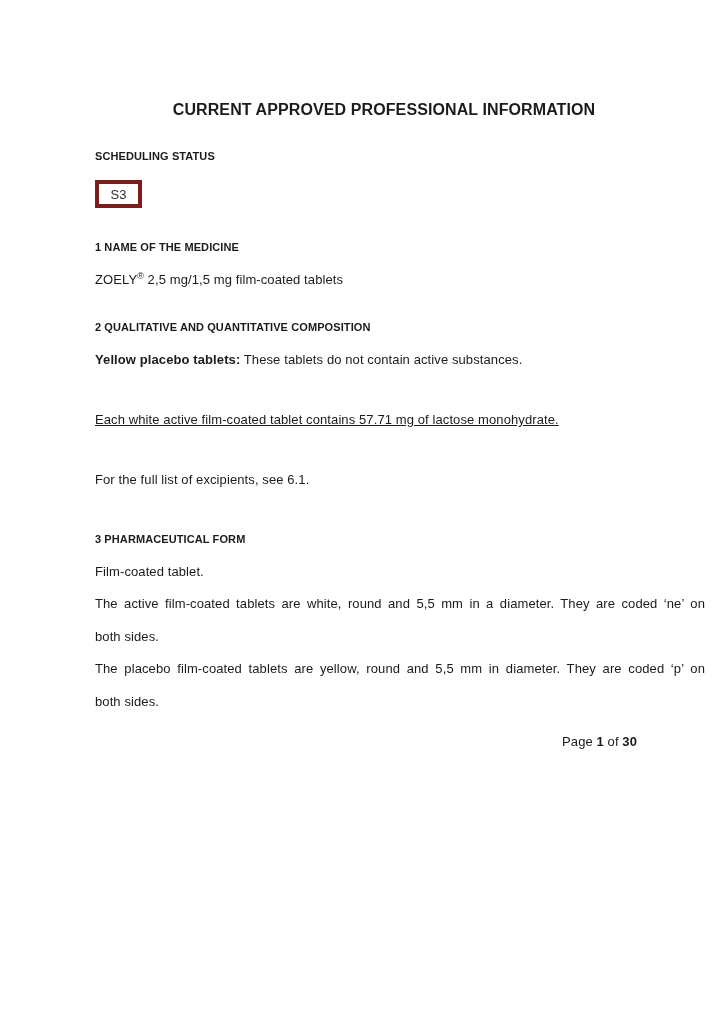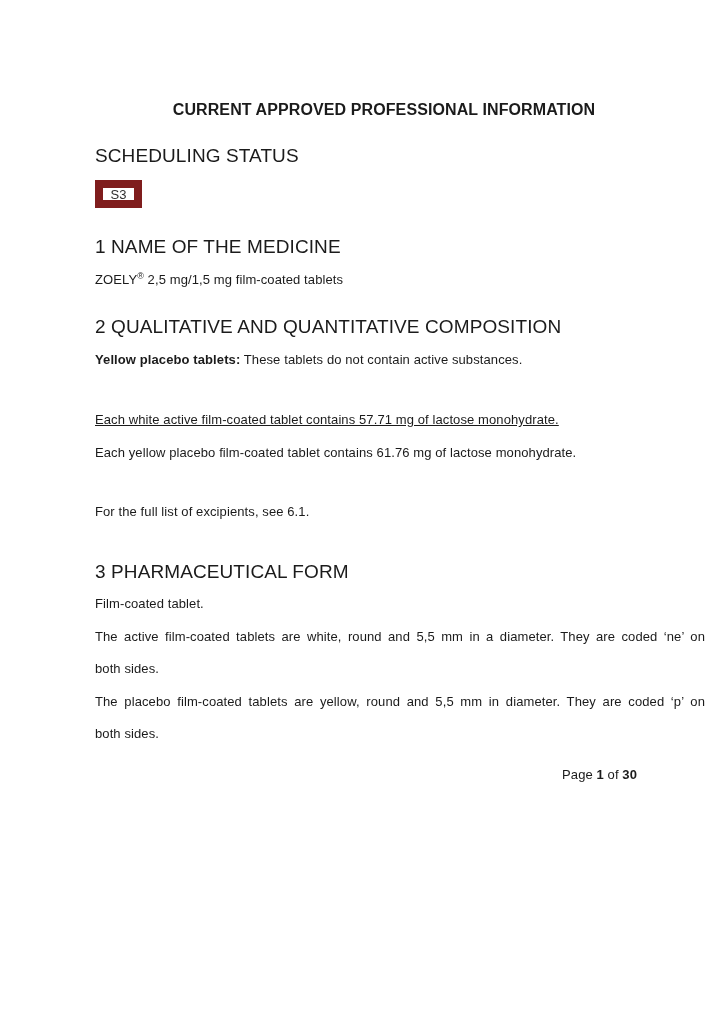--- a/index.html
+++ b/index.html
@@ -22,27 +22,27 @@
     letter-spacing: 0.1px;
   }
   .bold { font-weight: bold; }
   .title {
     margin-top: 94px;
     margin-right: 32px;
     text-align: center;
     font-weight: bold;
     font-size: 16px;
   }
-  .heading { font-weight: normal; font-size: 19px; }
+  .heading { font-weight: bold; font-size: 11px; }
   .mt-sched { margin-top: 13px; }
   .status-box {
     box-sizing: border-box;
     margin-top: 8px;
     width: 47px; height: 28px;
-    border: 8px solid #7f1d1d;
+    border: 4px solid #7f1d1d;
     display: flex; align-items: center; justify-content: center;
     font-size: 13px; color: #2f2f2f;
   }
   .mt-h1 { margin-top: 23px; }
   .mt-h2 { margin-top: 15px; }
   .mt-sugar { margin-top: 22px; }
   .mt-lw { margin-top: 28px; text-decoration: underline; }
   .mt-excip { margin-top: 27px; }
   .mt-h3 { margin-top: 27px; }
   .jf {
@@ -79,21 +79,20 @@
   <div class="ln"><span>ZOELY</span><sup class="reg">®</sup><span> 2,5 mg/1,5 mg film-coated tablets</span></div>
 
   <div class="ln heading mt-h2">2 QUALITATIVE AND QUANTITATIVE COMPOSITION</div>
 
 
   <div class="ln"><span class="bold">Yellow placebo tablets:</span><span> These tablets do not contain active substances.</span></div>
 
 
   <div class="ln mt-lw">Each white active film-coated tablet contains 57.71 mg of lactose monohydrate.</div>
 
-  <div class="ln">Each yellow placebo film-coated tablet contains 61.76 mg of lactose monohydrate.</div>
 
   <div class="ln mt-excip">For the full list of excipients, see 6.1.</div>
 
   <div class="ln heading mt-h3">3 PHARMACEUTICAL FORM</div>
 
   <div class="ln">Film-coated tablet.</div>
 
   <div>
     <div class="ln jf">The active film-coated tablets are white, round and 5,5 mm in a diameter. They are coded ‘ne’ on</div>
     <div class="ln">both sides.</div>

